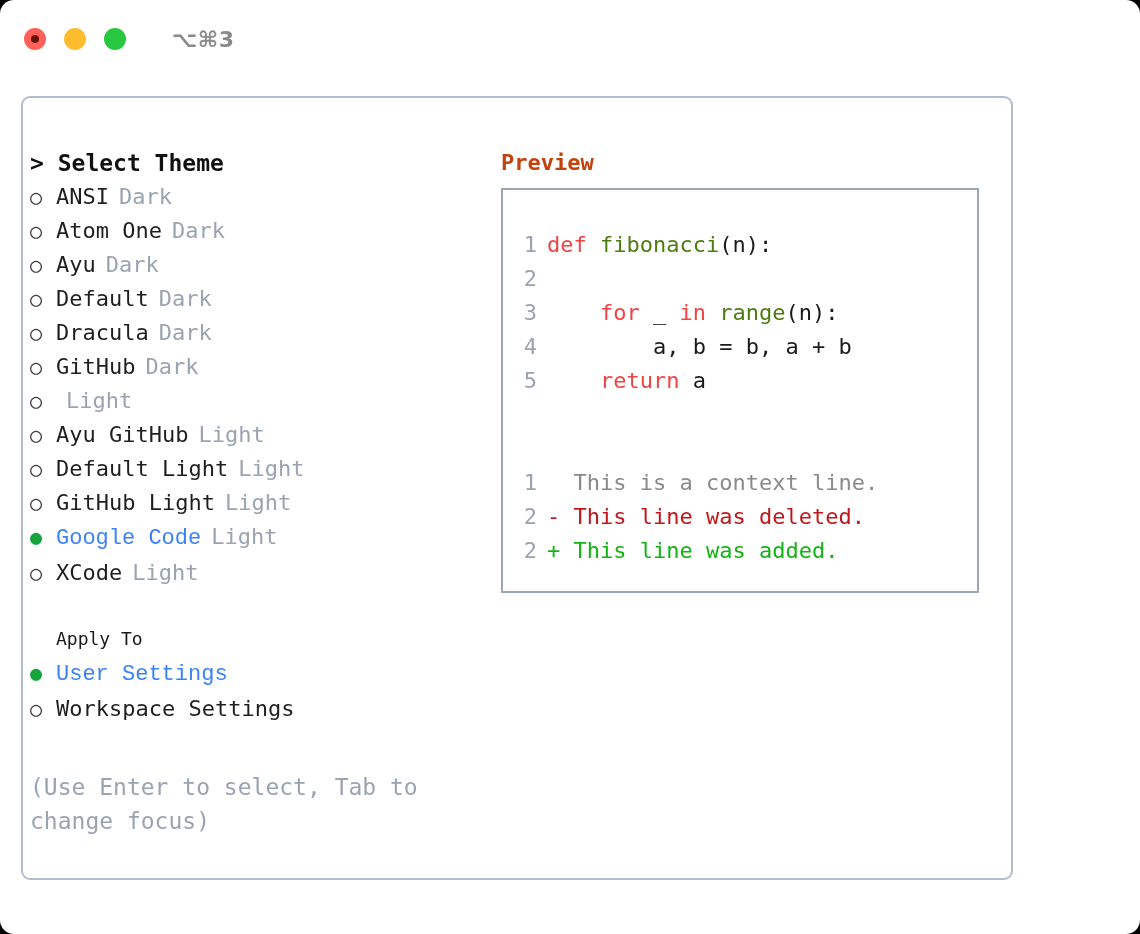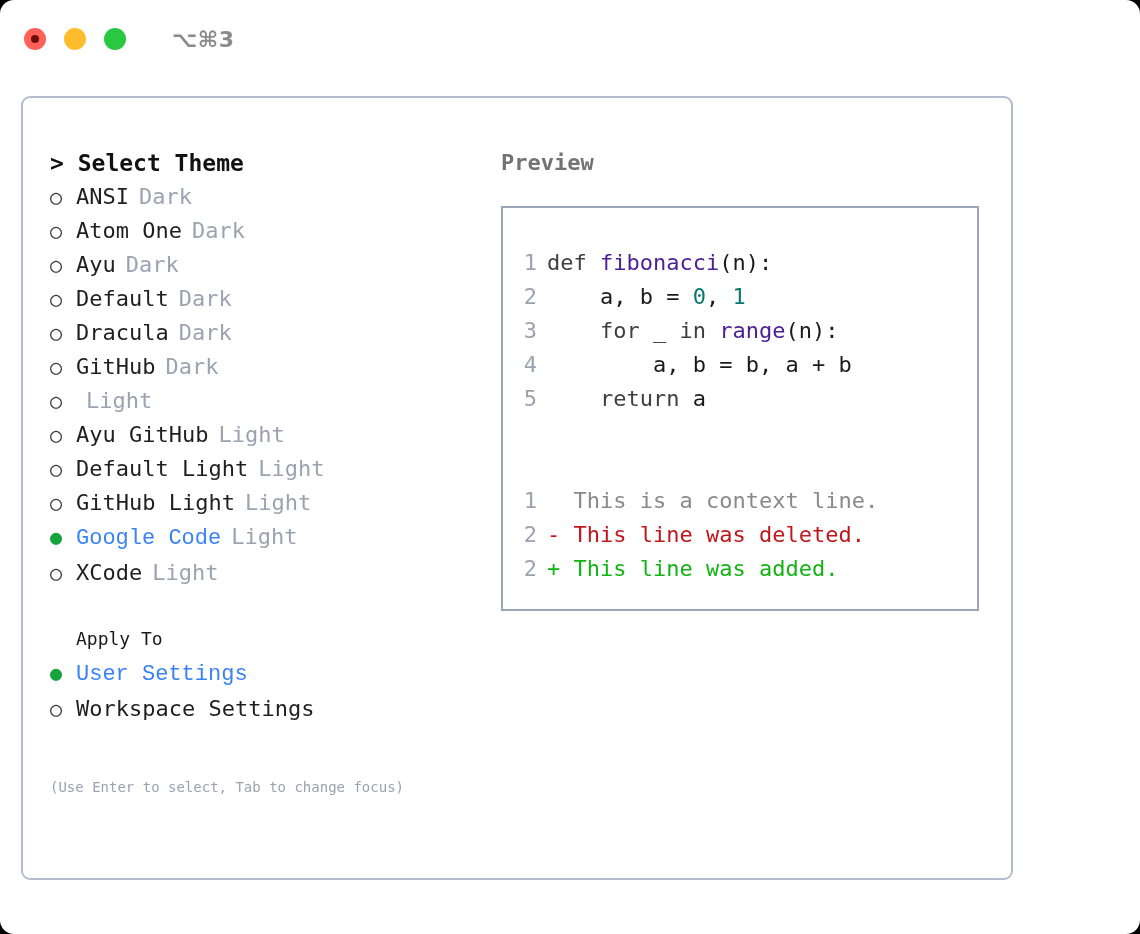--- a/index.html
+++ b/index.html
@@ -83,21 +83,21 @@
   .dialog-inner {
     position: absolute;
     left: 0; top: 0;
     width: 100%;
     height: 100%;
     display: flex;
   }
 
   .left-col {
     width: 470px;
-    padding: 48px 0 0 27px;
+    padding: 48px 0 0 7px;
     box-sizing: border-box;
   }
   .right-col {
     flex: 1;
     padding: 48px 0 0 8px;
     box-sizing: border-box;
   }
 
   
   .section-header {
@@ -144,34 +144,34 @@
   .apply-header {
     font-size: 18px;
     color: #1a1a1a;
     line-height: 34px;
     white-space: pre;
     padding-left: 26px;
     font-weight: 500;
   }
 
   .hint {
-    font-size: 14px;
+    font-size: 23px;
     color: #9aa3b0;
     line-height: 34px;
     max-width: 400px;
     white-space: pre-wrap;
   }
 
   
   .preview-title {
     font-size: 22px;
     font-weight: 700;
-    color: #737373;
-    line-height: 34px;
-    margin-bottom: 26px;
+    color: #c2410c;
+    line-height: 34px;
+    margin-bottom: 8px;
   }
 
   .preview-box {
     width: 478px;
     height: 405px;
     border: 2px solid #9aa7b8;
     box-sizing: border-box;
     background: #ffffff;
     padding: 38px 0 0 0;
   }
@@ -186,22 +186,22 @@
   .lineno {
     width: 44px;
     text-align: right;
     color: #9aa3b0;
     flex: none;
     padding-right: 10px;
     box-sizing: border-box;
   }
   .code-text { color: #1a1a1a; }
 
-  .tok-kw   { color: #404040; }
-  .tok-fn   { color: #4c1d95; }
+  .tok-kw   { color: #ef4444; }
+  .tok-fn   { color: #4d7c0f; }
   .tok-num  { color: #0b7a76; }
   .tok-pun  { color: #1a1a1a; }
   .tok-var  { color: #1a1a1a; }
 
   .blank-line { height: 34px; }
 
   .diff-ctx { color: #8a8a8a; }
   .diff-del { color: #c0161c; }
   .diff-add { color: #12b312; }
 </style>
@@ -332,21 +332,20 @@
 
           <div>
 
             <div class="code-line">
               <span class="lineno">1</span>
               <span class="code-text"><span class="tok-kw">def</span><span class="tok-pun"> </span><span class="tok-fn">fibonacci</span><span class="tok-pun">(</span><span class="tok-var">n</span><span class="tok-pun">):</span></span>
             </div>
 
             <div class="code-line">
               <span class="lineno">2</span>
-              <span class="code-text"><span class="tok-var">    a, b = </span><span class="tok-num">0</span><span class="tok-pun">, </span><span class="tok-num">1</span></span>
             </div>
 
             <div class="code-line">
               <span class="lineno">3</span>
               <span class="code-text"><span class="tok-pun">    </span><span class="tok-kw">for</span><span class="tok-var"> _ </span><span class="tok-kw">in</span><span class="tok-pun"> </span><span class="tok-fn">range</span><span class="tok-pun">(</span><span class="tok-var">n</span><span class="tok-pun">):</span></span>
             </div>
 
             <div class="code-line">
               <span class="lineno">4</span>
               <span class="code-text"><span class="tok-var">        a, b = b, a + b</span></span>

